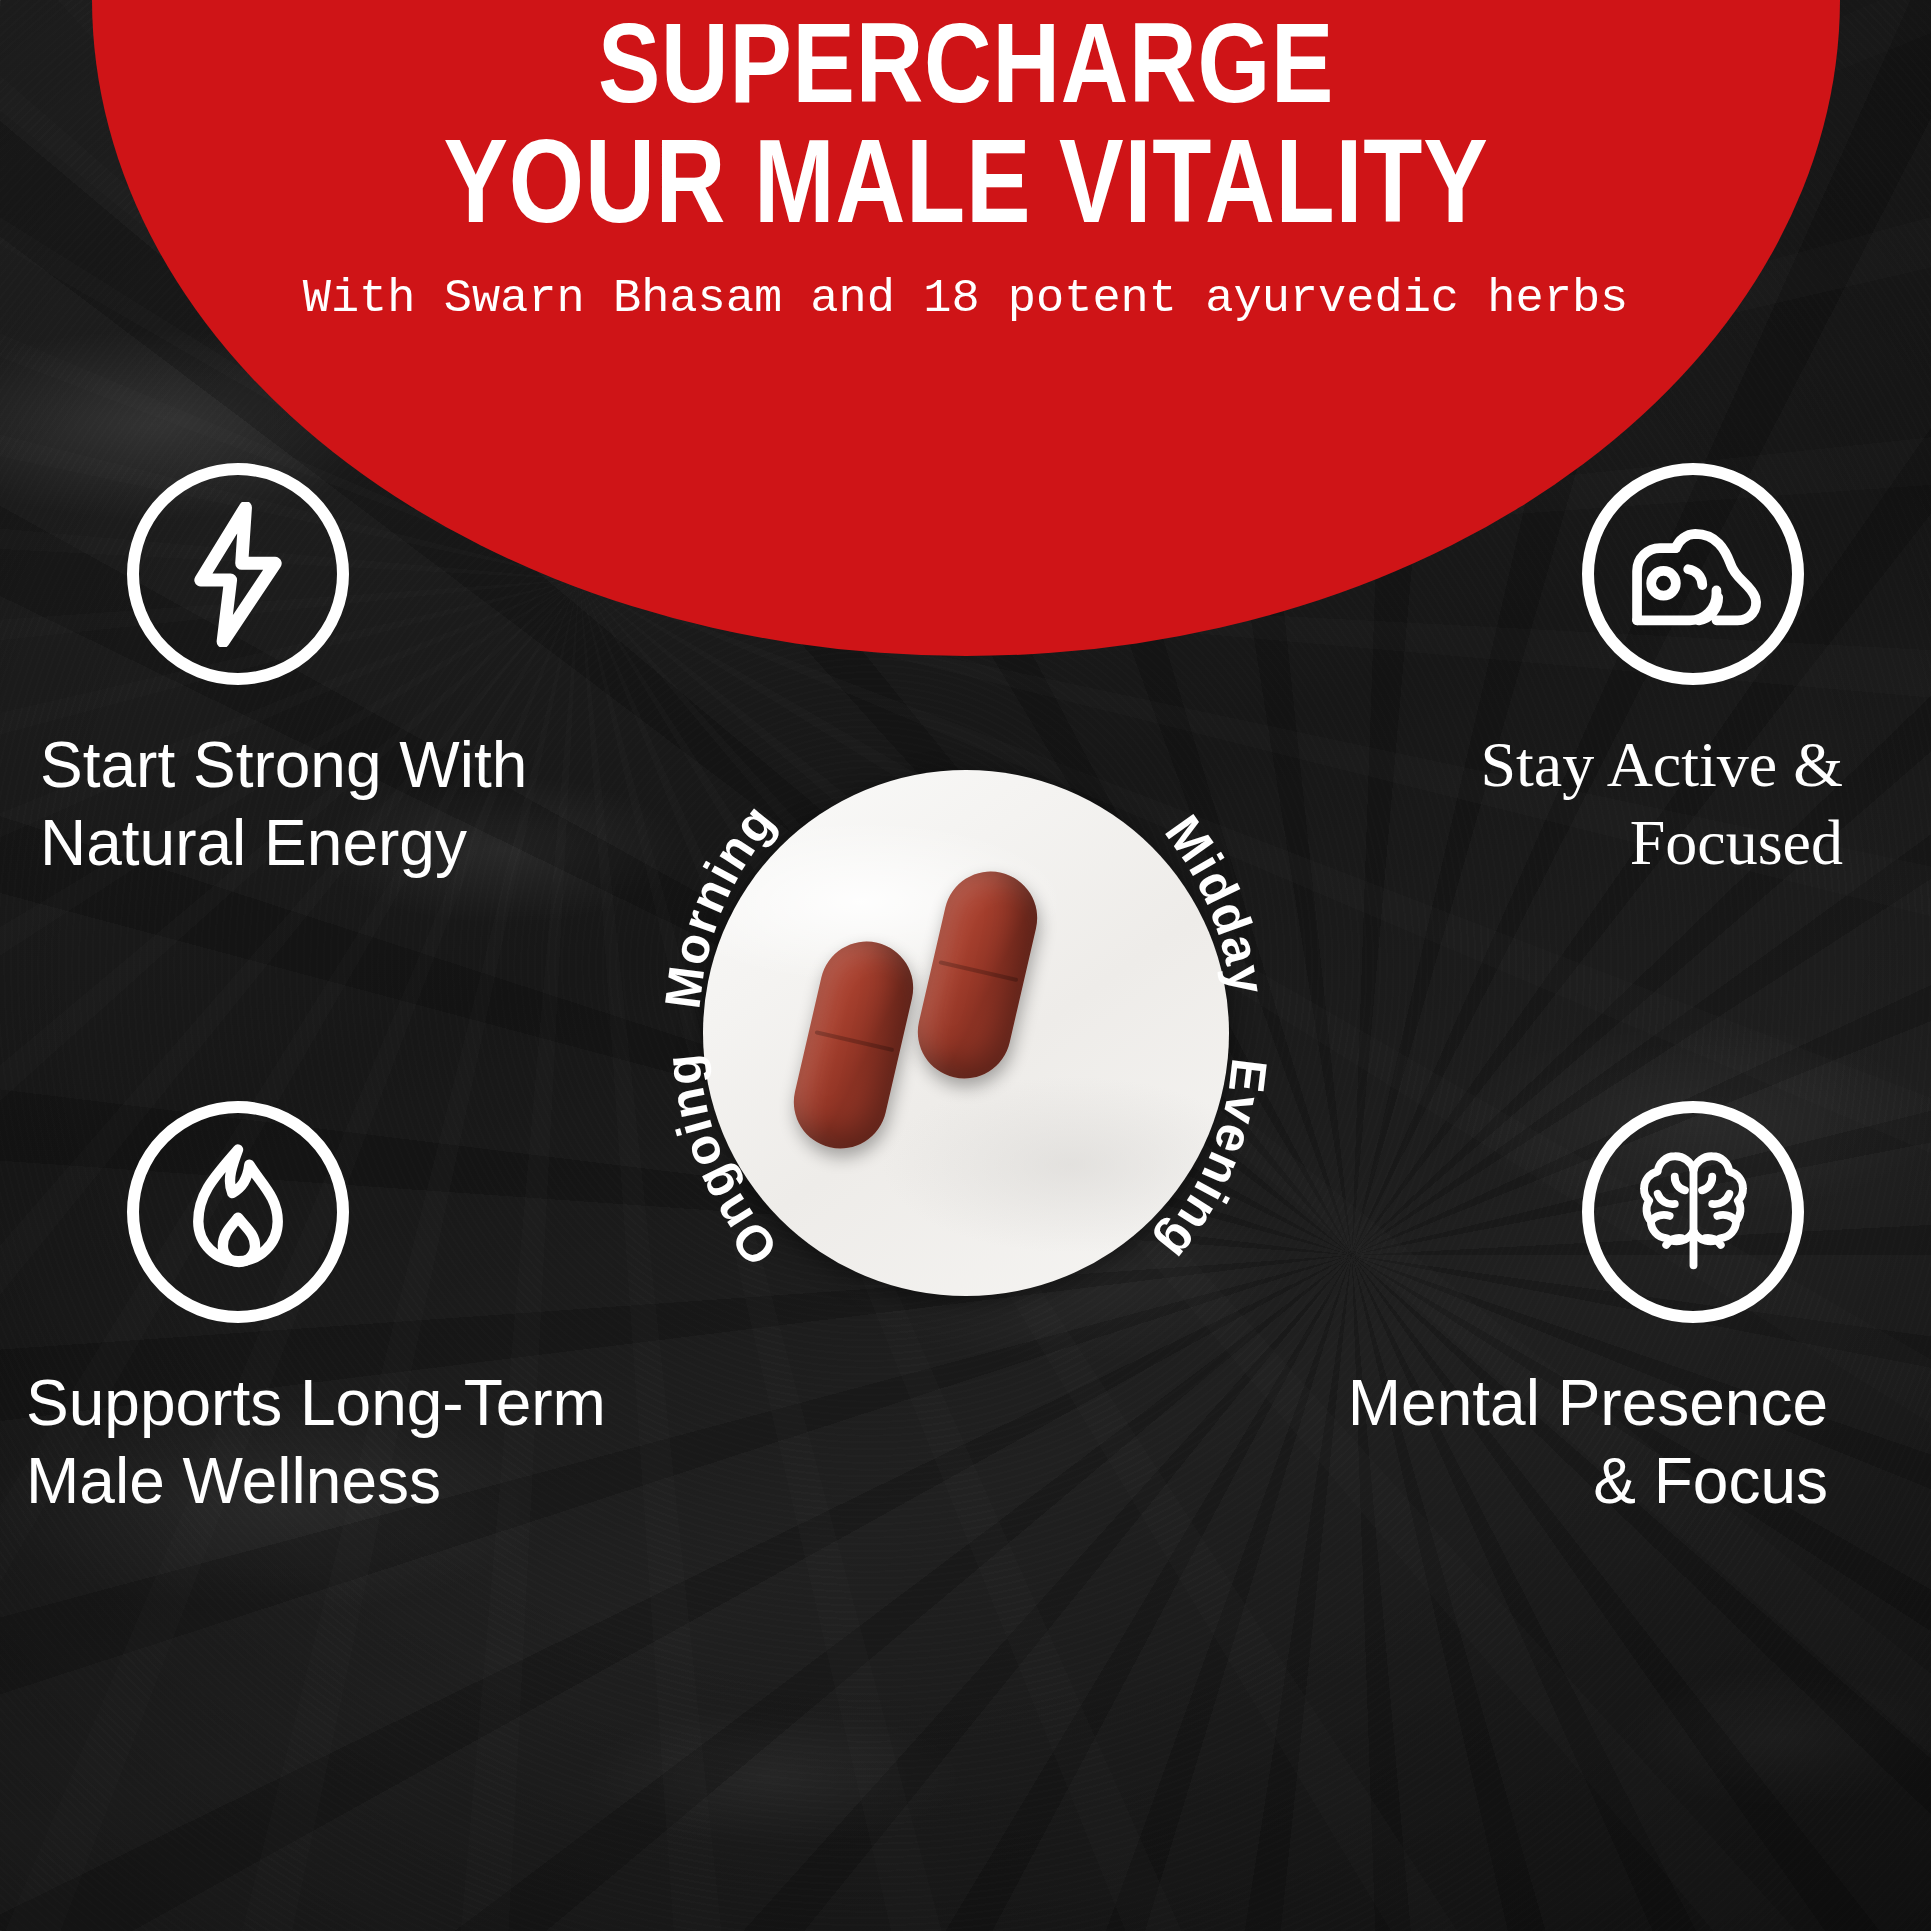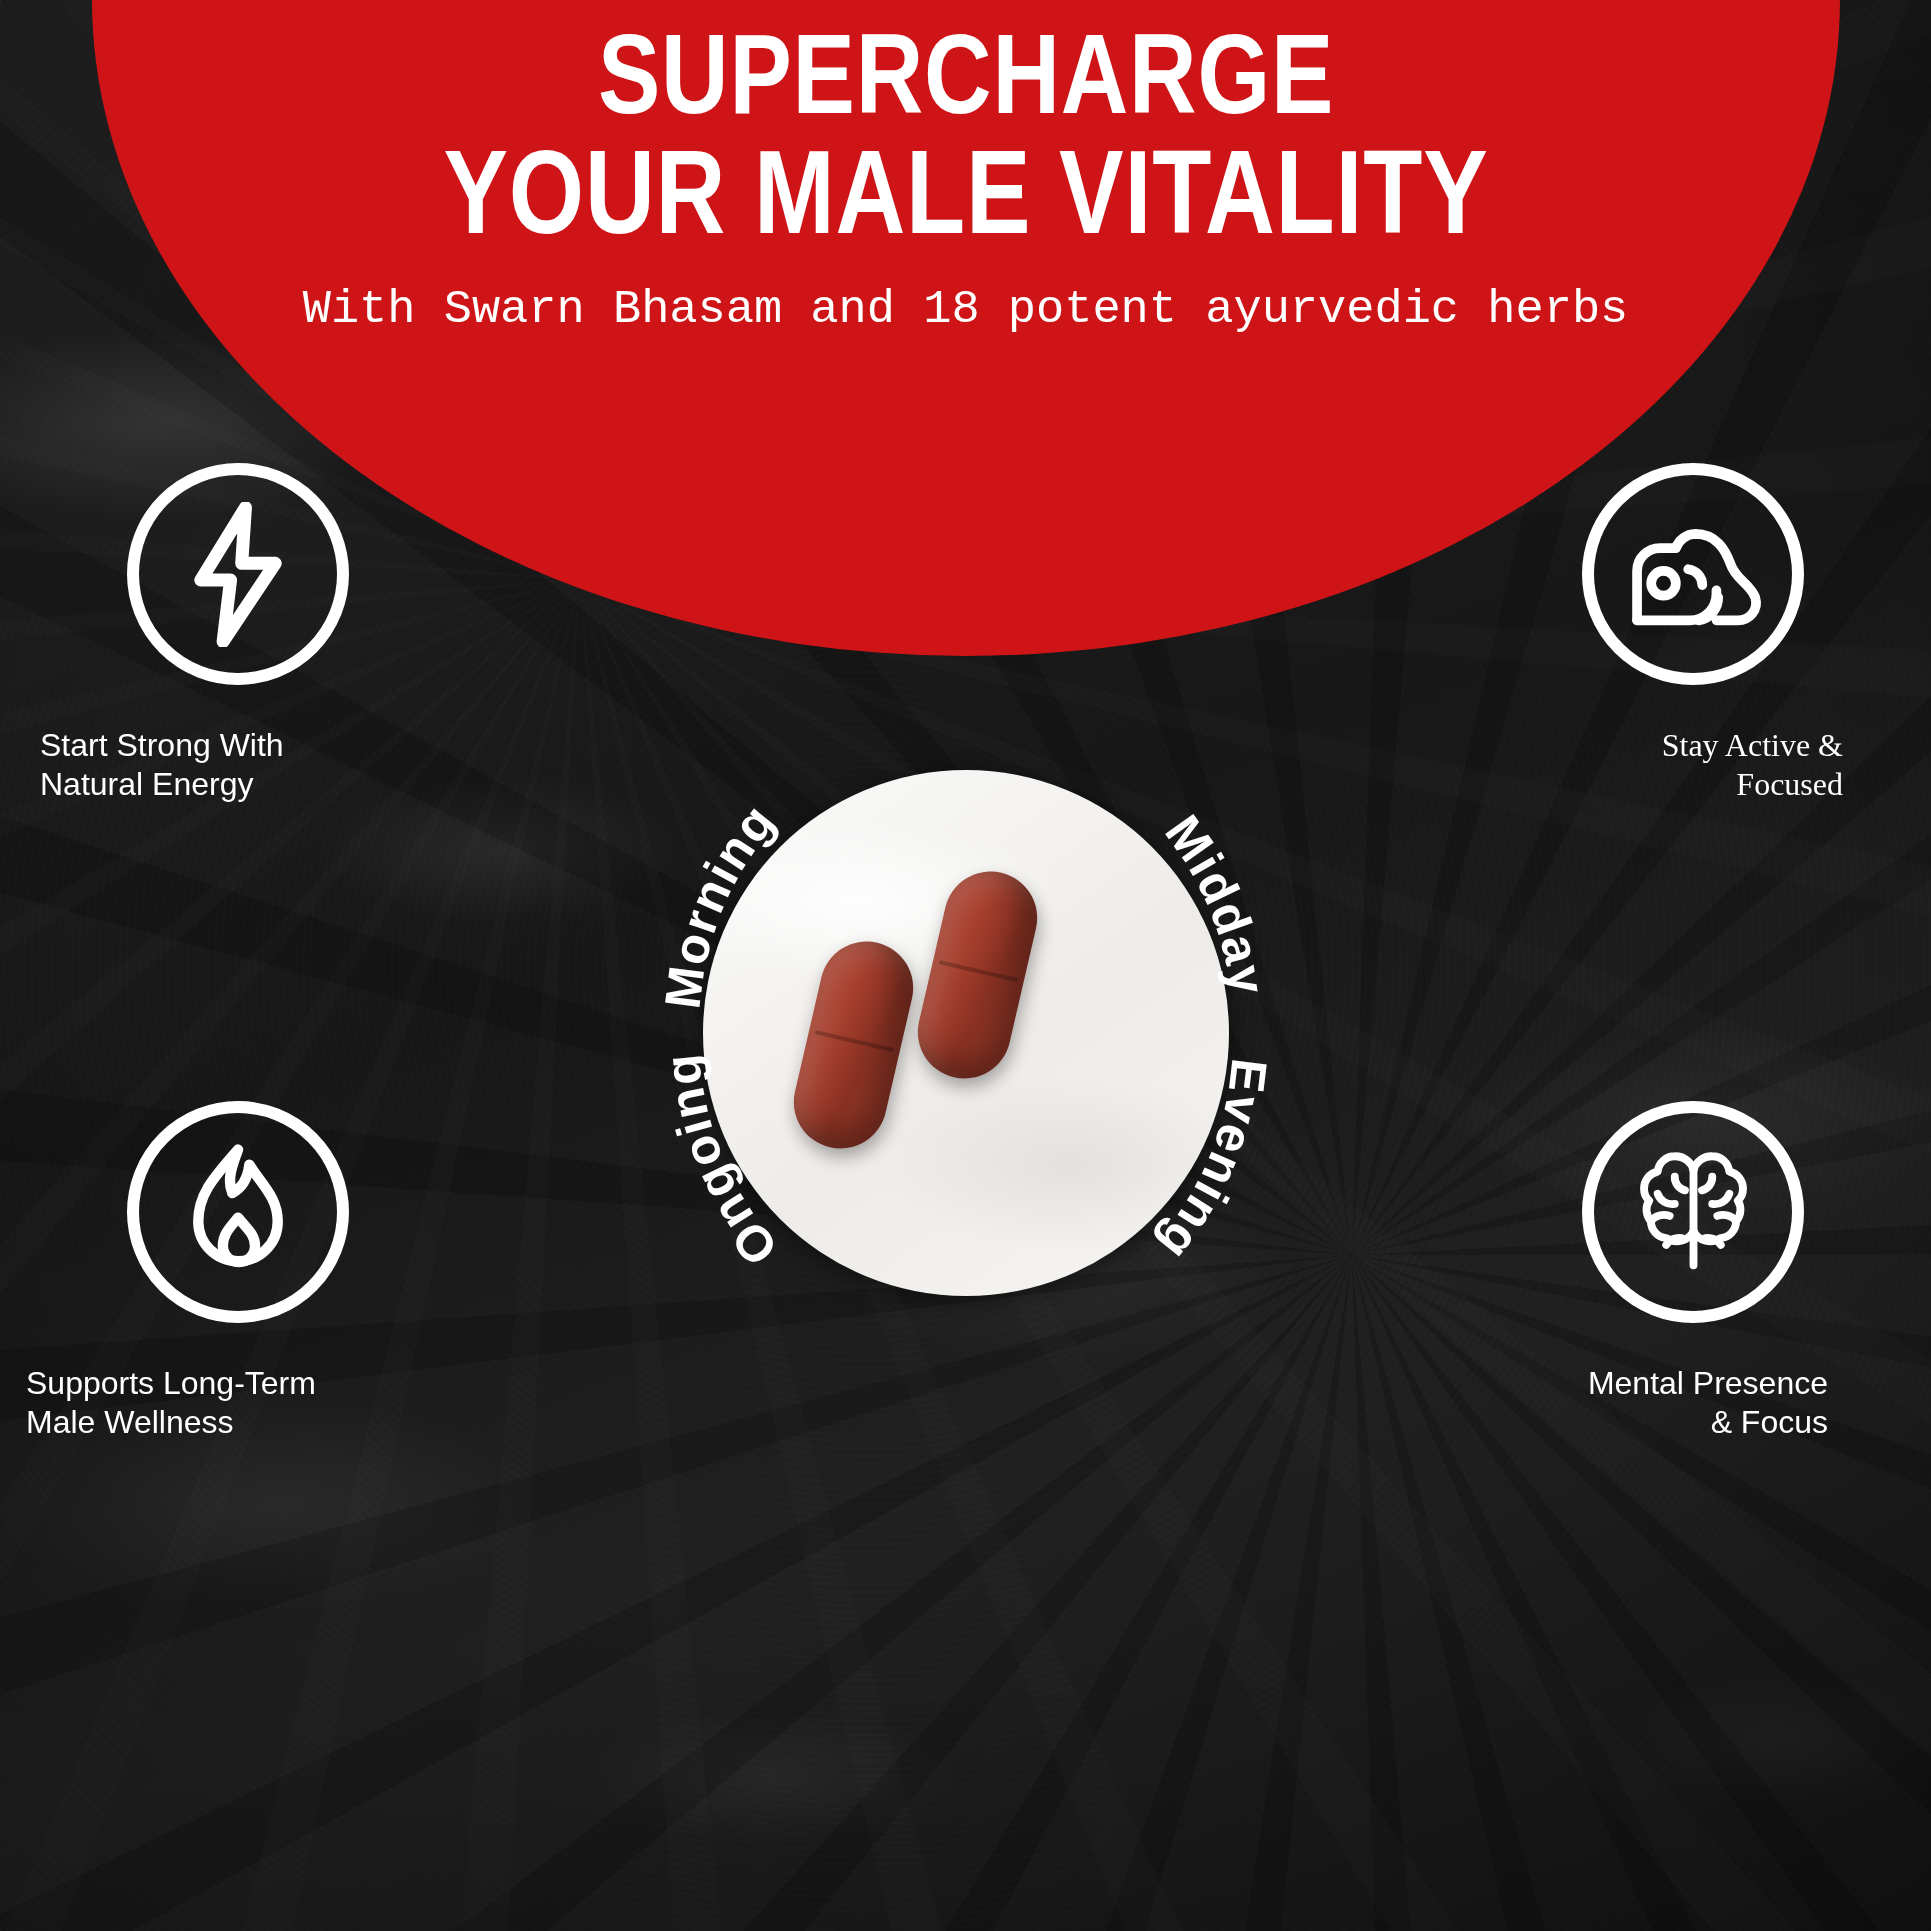--- a/index.html
+++ b/index.html
@@ -52,21 +52,21 @@
     position:absolute;
     left:50%; transform:translateX(-50%);
     top:-541px;
     width:1748px; height:1197px;
     background:#cf1417;
     border-radius:0 0 874px 874px / 0 0 657px 657px;
   }
   .dome-inner{
     position:absolute;
     left:0; right:0; top:541px;
-    padding:16px 145px;
+    padding:5px 145px;
     text-align:center;
   }
   .headline{
     color:#ffffff;
     font-family:"Liberation Sans Narrow","Liberation Sans", sans-serif;
     font-weight:bold;
     font-size:114px;
     line-height:1.02;
     letter-spacing:1px;
     transform:scaleX(.82);
@@ -86,21 +86,21 @@
   
   .feature{ position:absolute; width:541px; }
   .feature .ring{
     width:222px; height:222px;
     border:12.6px solid #fff;
     border-radius:50%;
     display:flex; align-items:center; justify-content:center;
   }
   .feature .cap{
     color:#ffffff;
-    font-size:32px;
+    font-size:64px;
     line-height:1.22;
     font-weight:400;
     margin-top:41px;
     white-space:pre-line;
   }
 
   .f-tl{ left:127px;  top:463px; }
   .f-tl .ring{ margin-left:0; }
   .f-tl .cap{ margin-left:-87px; }
 

